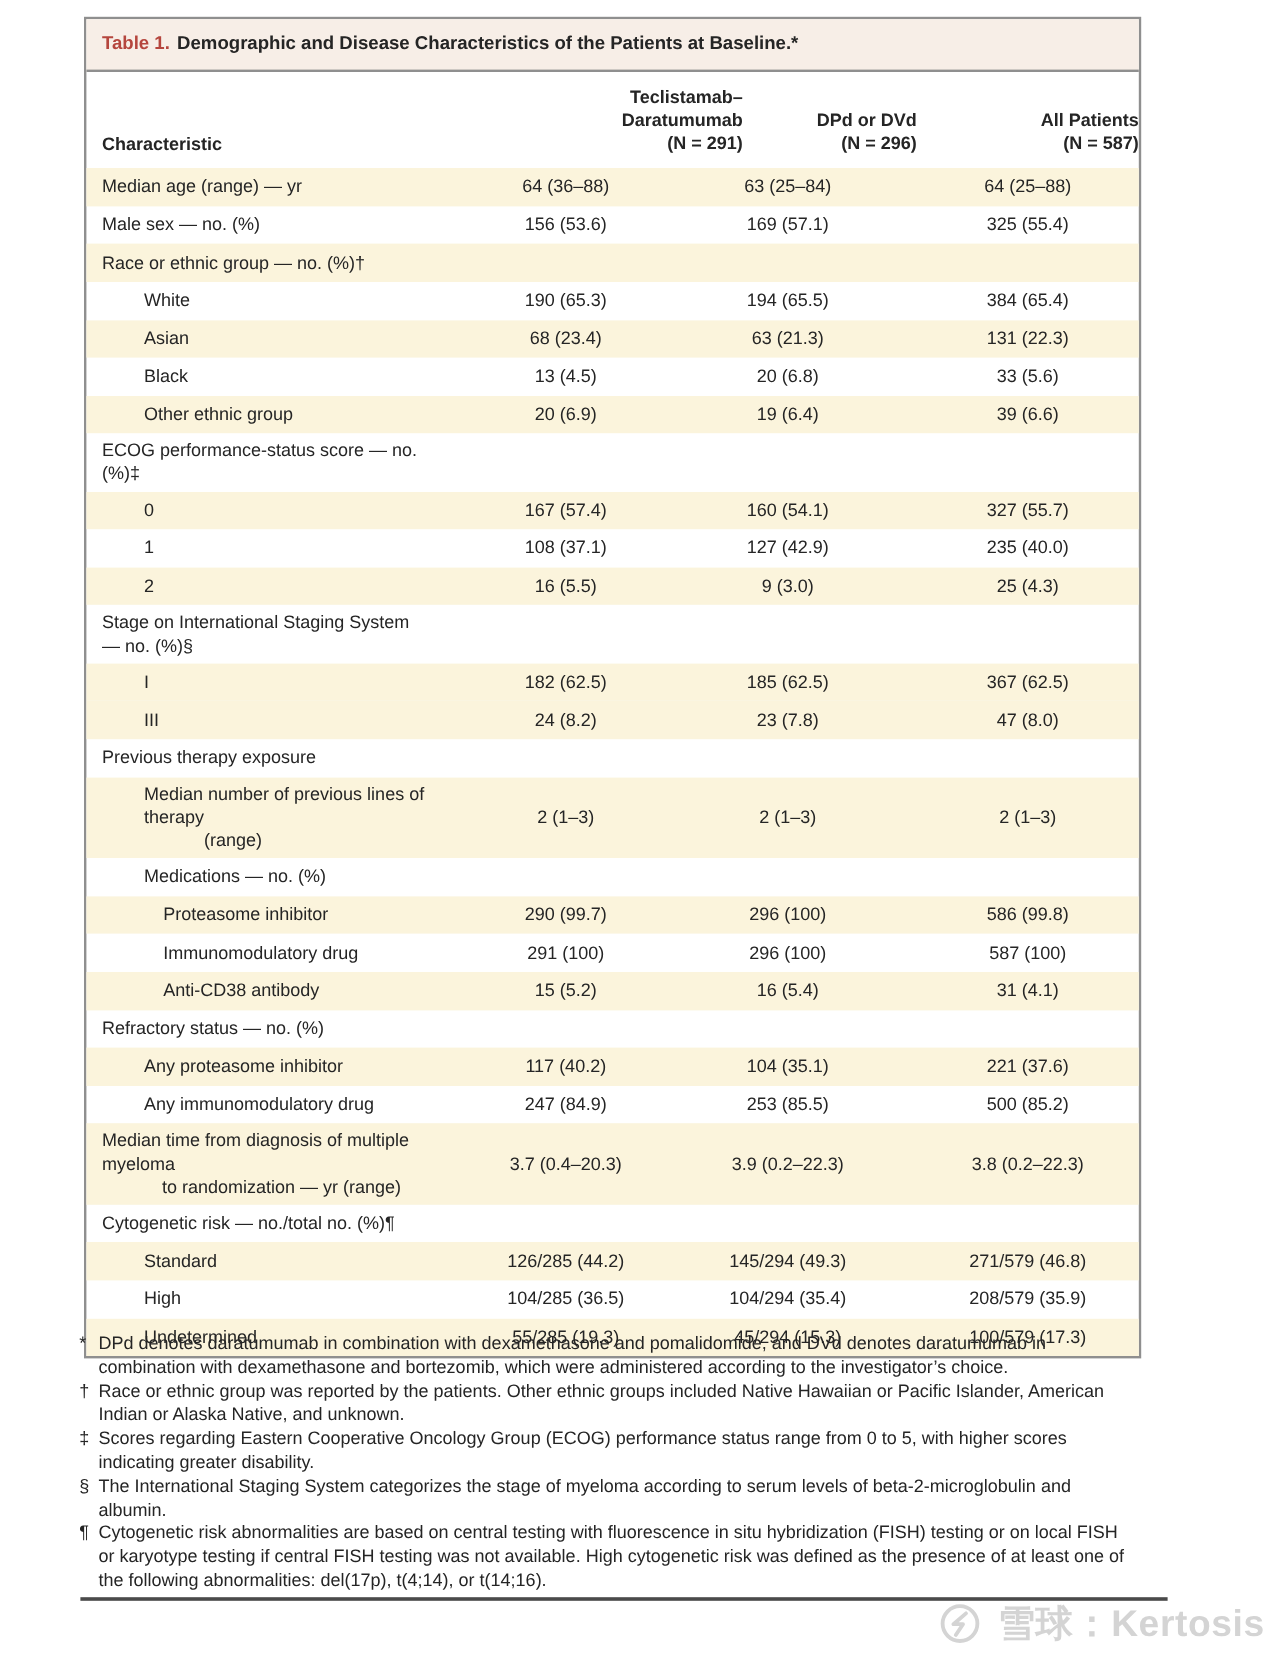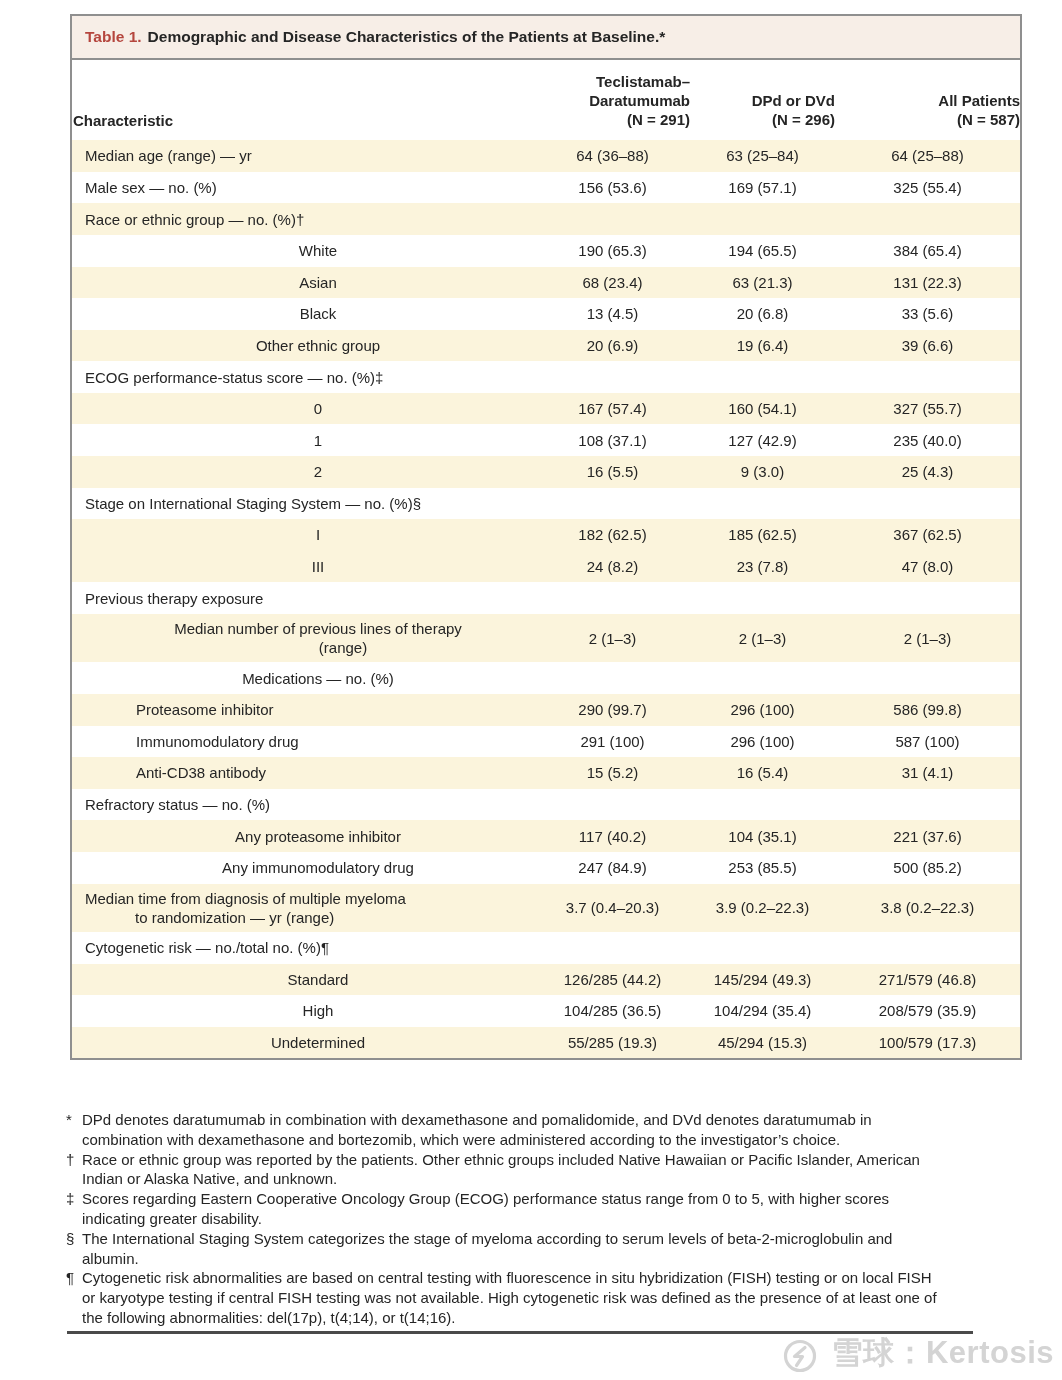--- a/index.html
+++ b/index.html
@@ -2,54 +2,54 @@
 <html><head>
 <meta charset="utf-8">
 <style>
   * { margin:0; padding:0; box-sizing:border-box; }
   html,body { background:#ffffff; }
   .page {
     position:relative; width:1062px; height:1380px; background:#ffffff;
     font-family:"Liberation Sans", sans-serif; color:#252525; overflow:hidden;
   }
   .table-card {
-    position:absolute; left:70px; top:14px; width:952px;
+    position:absolute; left:70px; top:14px; width:881px;
     border:2px solid #8f8f8f; background:#ffffff;
   }
   .title-bar {
     background:#f7eee7; border-bottom:2px solid #8f8f8f;
     min-height:44px; display:flex; align-items:center;
     padding:0 13px; font-size:15.5px; font-weight:bold;
   }
   .title-red { color:#b5463e; margin-right:6px; }
   .grid { display:grid; grid-template-columns:minmax(0,1fr) 155px 145px 185px; }
   .thead { padding:12px 0 11px 0; align-items:end; }
-  .th-char { padding-left:1px; font-weight:bold; font-size:15px; }
+  .th-char { padding-left:13px; font-weight:bold; font-size:15px; }
   .th-col { text-align:right; font-weight:bold; font-size:15px; line-height:1.27; }
-  .trow { min-height:31.6px; align-items:center; font-size:15px; line-height:1.28; }
+  .trow { min-height:31.6px; align-items:center; font-size:15px; line-height:1.28;gap:35px; }
   .trow.shaded { background:#fbf4dc; }
   .tcell-label { padding:5px 4px 5px 13px; }
-  .tcell-label.indent-1 { padding-left:33px;text-align:center; }
+  .tcell-label.indent-1 { padding-left:48px; }
   .tcell-label.indent-2 { padding-left:64px; }
   .label2 { margin-left:50px; }
   .tcell-val { text-align:center; padding:5px 0; }
   .footnotes {
     position:absolute; left:66px; top:1110px; width:880px;
     font-size:15px; line-height:19.8px; color:#252525;
   }
   .footnote { display:flex; }
   .fn-marker { flex:none; width:16px; }
   .fn-text { flex:1; }
   .bottom-rule {
     position:absolute; left:67px; top:1331px; width:906px; height:2.5px;
     background:#4a4a4a;
   }
   .watermark {
     position:absolute; top:1332px; right:8px;
-    display:flex; align-items:flex-end; gap:13px; color:#d4d4d4;
+    display:flex; align-items:center; gap:13px; color:#d4d4d4;
   }
   .wm-text {
     font-size:31px; font-weight:bold; letter-spacing:0.5px;
     color:#d4d4d4; text-shadow:0 1px 0 #ffffff;
   }
 </style>
 </head>
 <body>
 
 <div class="page">

